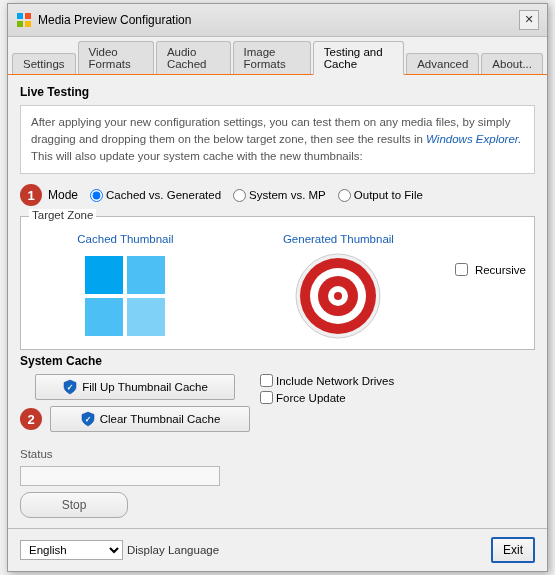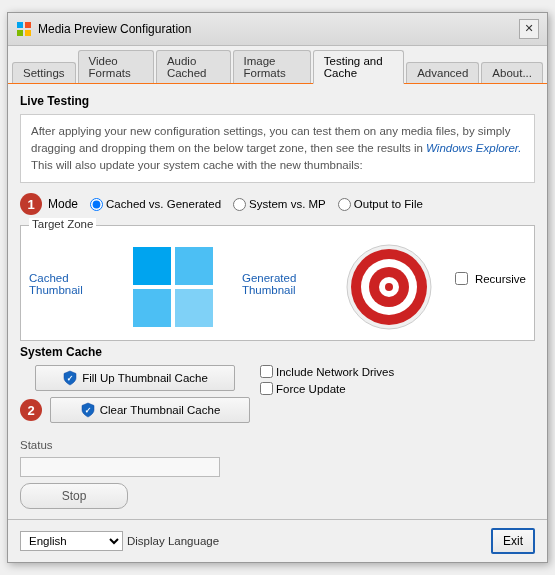--- a/index.html
+++ b/index.html
@@ -156,21 +156,21 @@
       color: #333;
     }
     .thumbnails-row {
       display: flex;
       align-items: flex-start;
       gap: 20px;
       padding-top: 8px;
     }
     .thumb-col {
       display: flex;
-      flex-direction: row;
+      flex-direction: column;
       align-items: center;
       flex: 1;
     }
     .thumb-label {
       font-size: 11.5px;
       color: #1a5fb4;
       margin-bottom: 6px;
     }
     .thumb-img {
       width: 100px;

